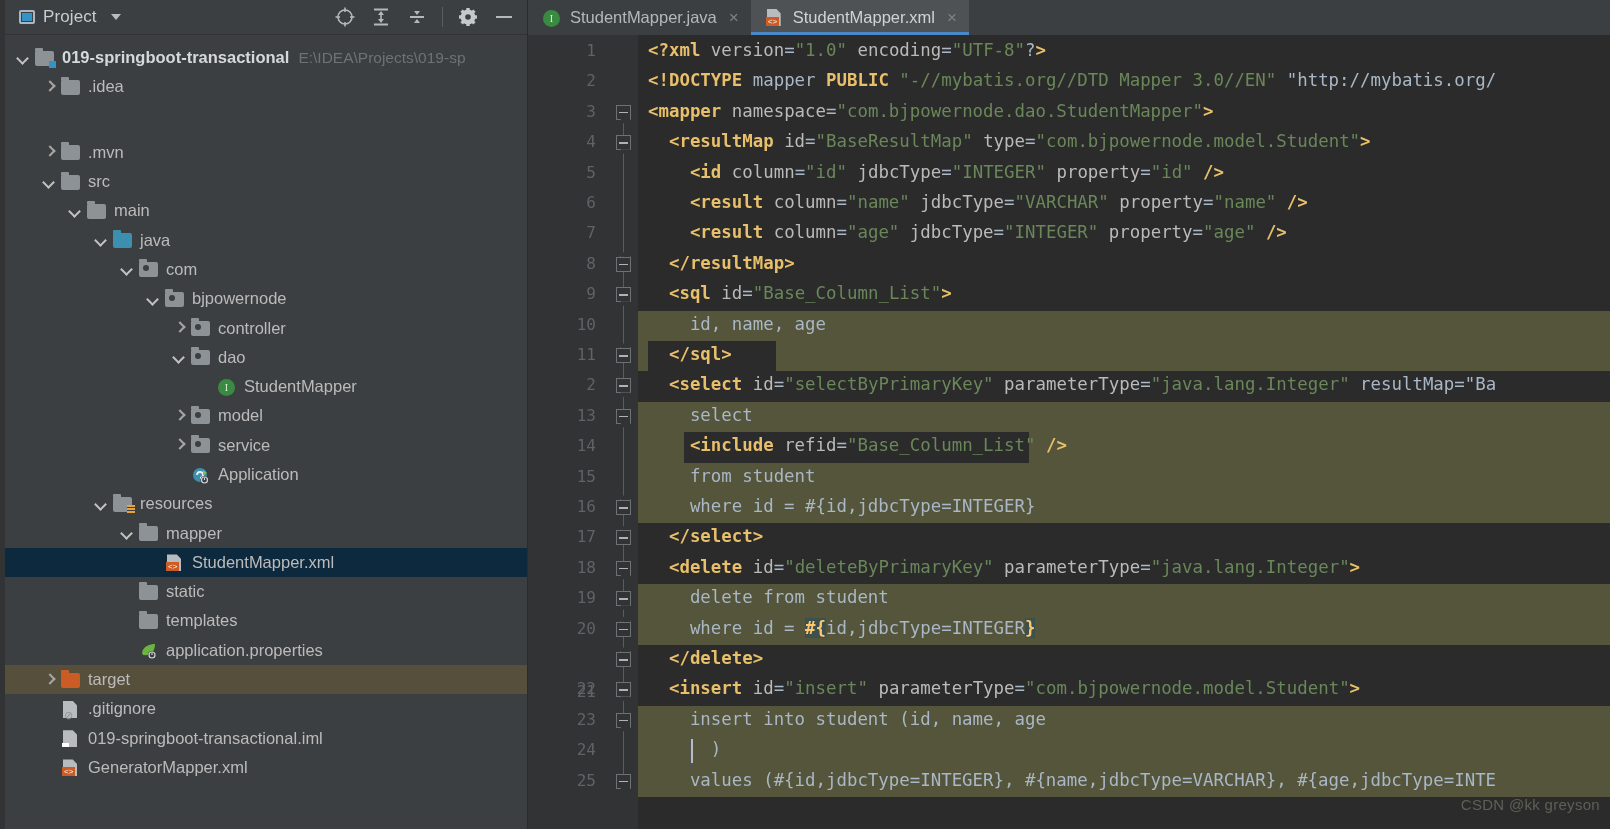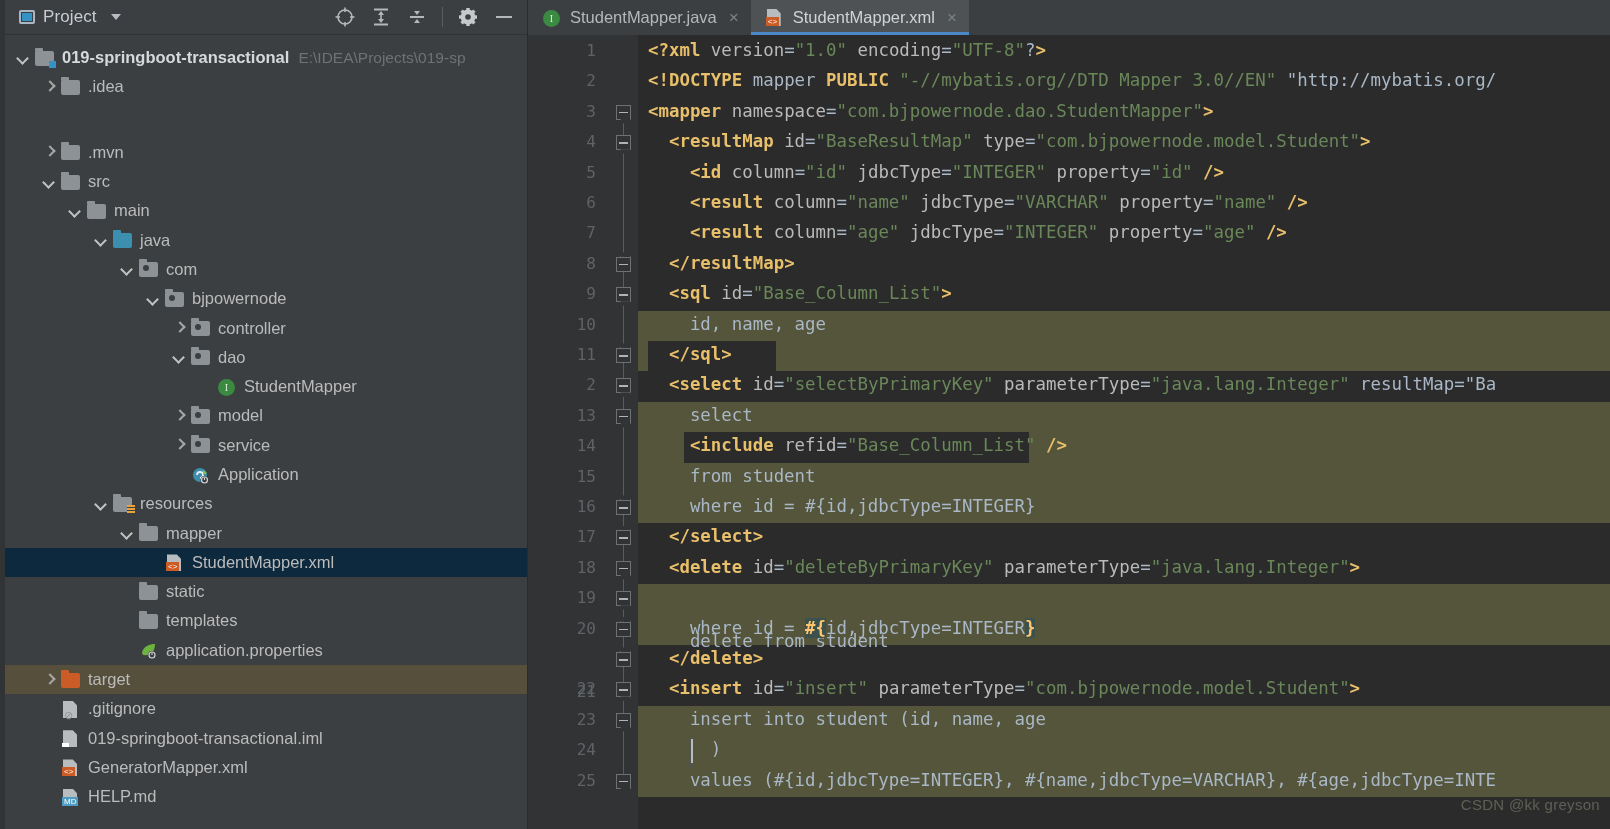--- a/index.html
+++ b/index.html
@@ -410,28 +410,20 @@
           <span class="label">019-springboot-transactional.iml</span>
         </div>
         <div class="row" style="padding-left: 36px;">
           <span class="arrow none"></span>
           <span class="ic">
             <span class="filedoc"></span>
             <span class="badge xml">&lt;&gt;</span>
           </span>
           <span class="label">GeneratorMapper.xml</span>
         </div>
-        <div class="row" style="padding-left: 36px;">
-          <span class="arrow none"></span>
-          <span class="ic">
-            <span class="filedoc"></span>
-            <span class="badge md">MD</span>
-          </span>
-          <span class="label">HELP.md</span>
-        </div>
       </div>
   </div>
 
   <div id="editor-area">
     <div id="tabs">
         <div class="tab">
           <span class="tabic">
             <span class="iface" style="top:2px">I</span>
           </span>
           <span>StudentMapper.java</span>
@@ -521,21 +513,21 @@
           <div class="code-line" style="top: 248.2px; left: 10px;">  <span class="tg">&lt;sql</span> <span class="at">id</span><span class="pl">=</span><span class="vl">"Base_Column_List"</span><span class="tg">&gt;</span></div>
           <div class="code-line" style="top: 278.6px; left: 10px;">    id, name, age</div>
           <div class="code-line" style="top: 309px; left: 10px;">  <span class="tg">&lt;/sql</span><span class="tg">&gt;</span></div>
           <div class="code-line" style="top: 339.4px; left: 10px;">  <span class="tg">&lt;select</span> <span class="at">id</span><span class="pl">=</span><span class="vl">"selectByPrimaryKey"</span> <span class="at">parameterType</span><span class="pl">=</span><span class="vl">"java.lang.Integer"</span> resultMap="Ba</div>
           <div class="code-line" style="top: 369.8px; left: 10px;">    select</div>
           <div class="code-line" style="top: 400.2px; left: 10px;">    <span class="tg">&lt;include</span> <span class="at">refid</span><span class="pl">=</span><span class="vl">"Base_Column_List"</span> <span class="tg">/&gt;</span></div>
           <div class="code-line" style="top: 430.6px; left: 10px;">    from student</div>
           <div class="code-line" style="top: 461px; left: 10px;">    where id = #{id,jdbcType=INTEGER}</div>
           <div class="code-line" style="top: 491.4px; left: 10px;">  <span class="tg">&lt;/select</span><span class="tg">&gt;</span></div>
           <div class="code-line" style="top: 521.8px; left: 10px;">  <span class="tg">&lt;delete</span> <span class="at">id</span><span class="pl">=</span><span class="vl">"deleteByPrimaryKey"</span> <span class="at">parameterType</span><span class="pl">=</span><span class="vl">"java.lang.Integer"</span><span class="tg">&gt;</span></div>
-          <div class="code-line" style="top: 552.2px; left: 10px; margin-top: 44px;">    delete from student</div>
+          <div class="code-line" style="top: 552.2px; left: 10px;">    delete from student</div>
           <div class="code-line" style="top: 582.6px; left: 10px;">    where id = <span class="brk">#{</span>id,jdbcType=INTEGER<span class="brk">}</span></div>
           <div class="code-line" style="top: 613px; left: 10px;">  <span class="tg">&lt;/delete</span><span class="tg">&gt;</span></div>
           <div class="code-line" style="top: 643.4px; left: 10px;">  <span class="tg">&lt;insert</span> <span class="at">id</span><span class="pl">=</span><span class="vl">"insert"</span> <span class="at">parameterType</span><span class="pl">=</span><span class="vl">"com.bjpowernode.model.Student"</span><span class="tg">&gt;</span></div>
           <div class="code-line" style="top: 673.8px; left: 10px;">    insert into student (id, name, age</div>
           <div class="code-line" style="top: 704.2px; left: 10px;">      )</div>
           <div class="code-line" style="top: 734.6px; left: 10px;">    values (#{id,jdbcType=INTEGER}, #{name,jdbcType=VARCHAR}, #{age,jdbcType=INTE</div>
           <div class="caret" style="left: 52.88px; top: 704.2px; height: 24px;"></div>
           <div id="watermark">CSDN @kk greyson</div>
         </div>
     </div>

